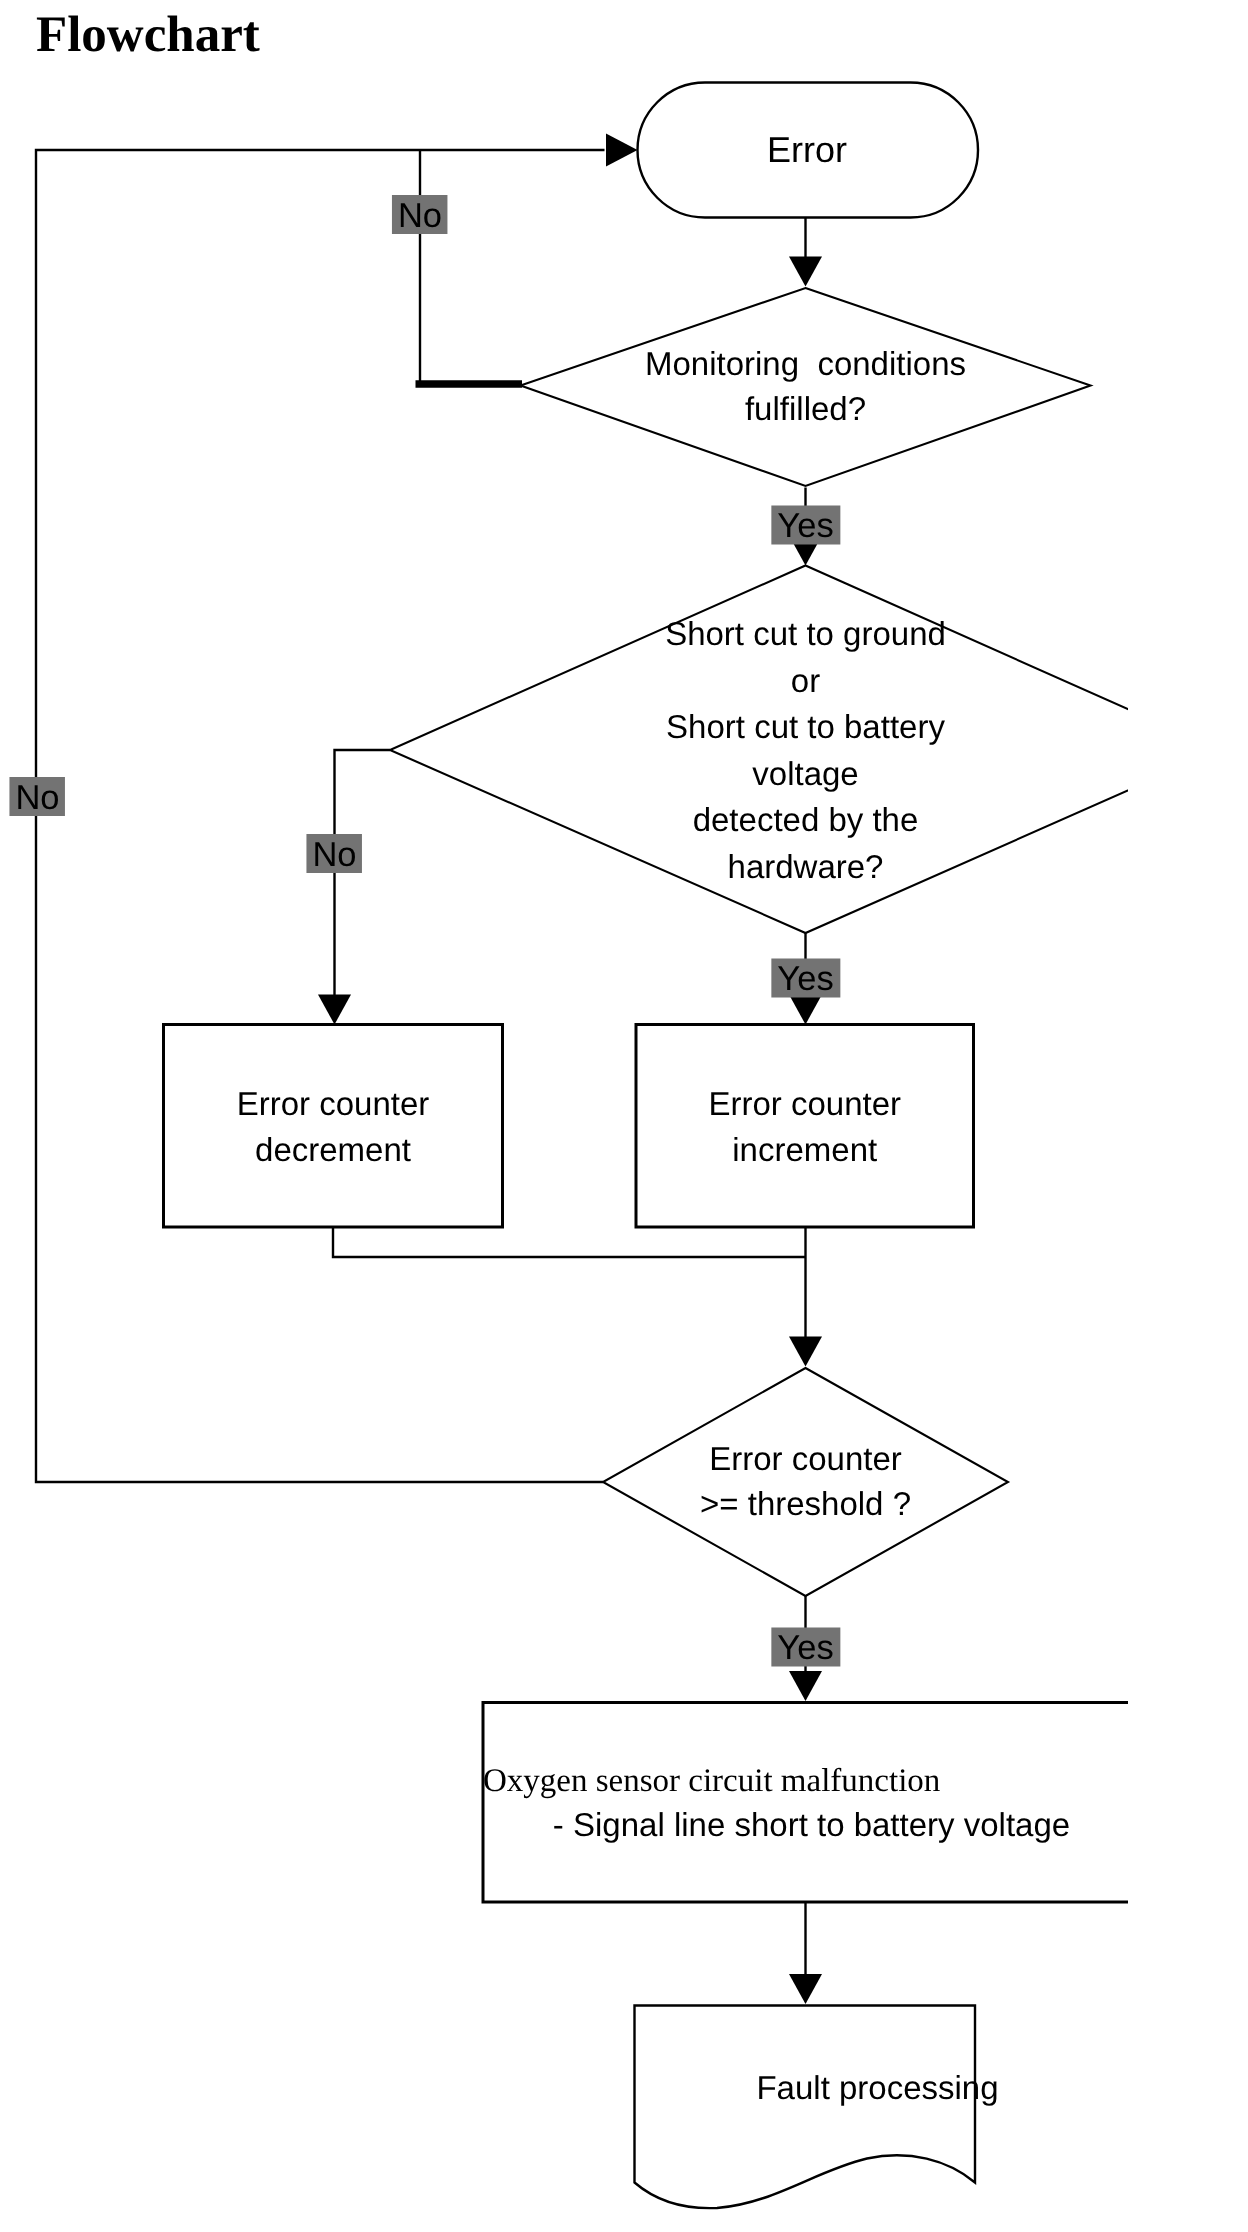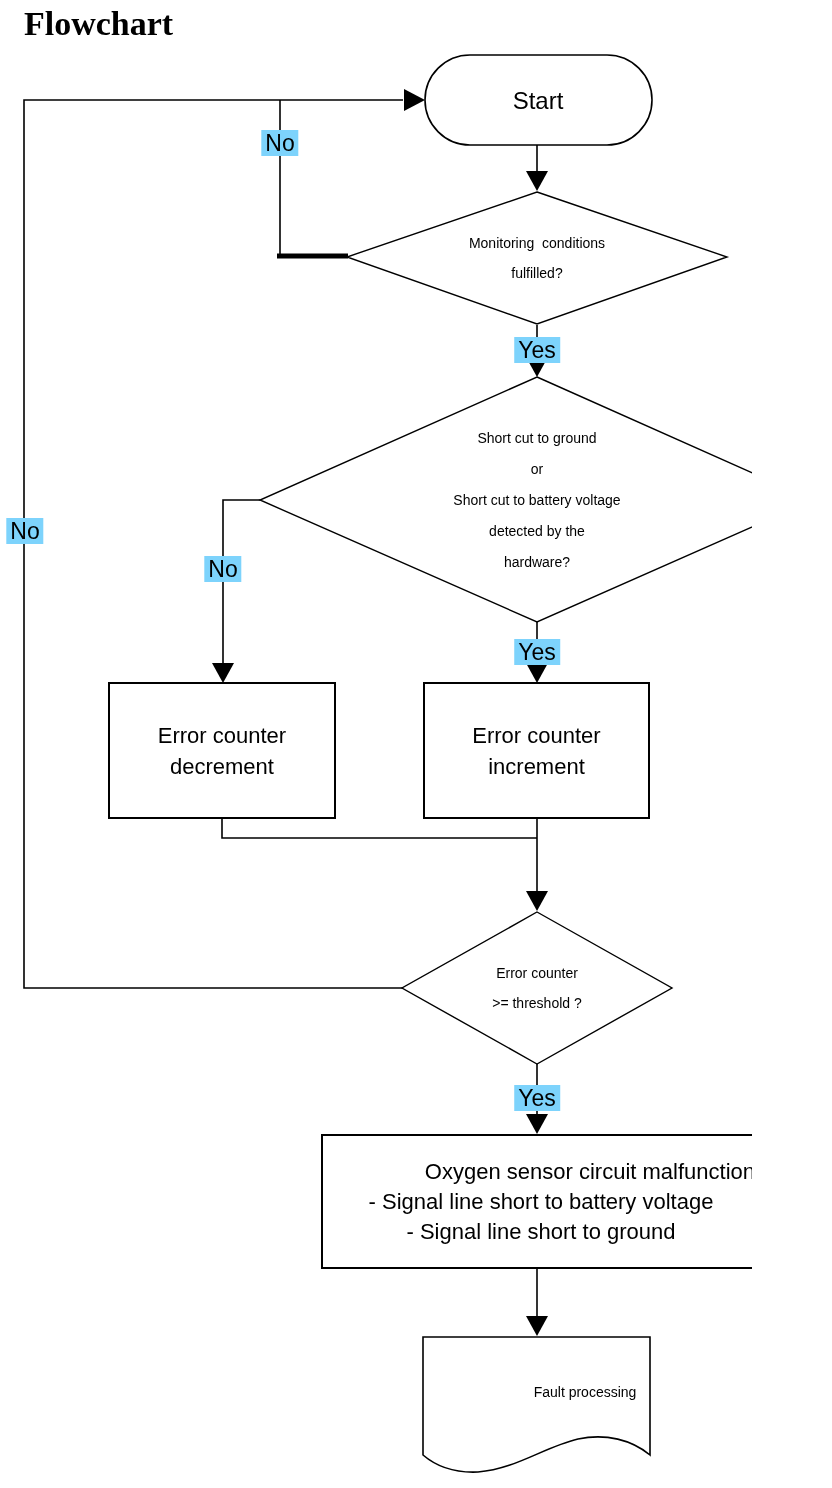--- a/index.html
+++ b/index.html
@@ -19,35 +19,35 @@
   svg.layer {
     position: absolute;
     left: 0;
     top: 0;
   }
   .label {
     position: absolute;
     transform: translate(-50%, -50%);
     white-space: pre-wrap;
     text-align: center;
-    font-size: 14px;
+    font-size: 22px;
     line-height: 30px;
     color: #000000;
   }
   .title {
     position: absolute;
     transform: none;
     white-space: nowrap;
     font-family: "Liberation Serif", "DejaVu Serif", serif;
     font-weight: bold;
     font-size: 34px;
     line-height: 36px;
   }
   .edge-label {
-    background: #7dd3fc;
+    background: #737373;
     padding: 0 4px;
     font-size: 23px;
     line-height: 26px;
     z-index: 3;
   }
   .node-box {
     position: absolute;
     display: flex;
     flex-direction: column;
     justify-content: center;
@@ -63,21 +63,21 @@
     left: 322px;
     top: 1135px;
     width: 433px;
     height: 133px;
     display: flex;
     flex-direction: column;
     justify-content: center;
     font-size: 22px;
     line-height: 30px;
   }
-  .malfunction-content .center-line { text-align: right; }
+  .malfunction-content .center-line { text-align: left; font-family: Liberation Serif, serif; }
   .malfunction-content .left-line { text-align: center; padding-left: 5px; }
 </style>
 </head>
 <body>
 
 <div class="canvas">
 
   <svg class="layer" width="832" height="1488" viewBox="0 0 832 1488">
 
     <g stroke="#000000" stroke-width="1.6" fill="none">
@@ -115,21 +115,21 @@
       <rect x="322" y="1135" width="433" height="133" stroke-width="2"></rect>
       <path d="M 423 1337 L 650 1337 L 650 1455
                C 632 1440 606 1433 578 1439
                C 544 1447 516 1469 478 1472
                C 456 1473 437 1467 423 1455 Z" stroke-width="1.6"></path>
     </g>
   </svg>
 
   <div class="title" style="left:24px; top:6px;">Flowchart</div>
 
-  <div class="label" style="left:538px; top:101px; font-size:24px;">Start</div>
+  <div class="label" style="left:538px; top:101px; font-size:24px;">Error</div>
 
   <div class="label" style="left:537px; top:258px;">Monitoring  conditions
 fulfilled?</div>
 
   <div class="label edge-label" style="left:280px; top:143px;">No</div>
 
   <div class="label edge-label" style="left:537px; top:350px;">Yes</div>
 
   <div class="label d2-label" style="left:537px; top:500px;">Short cut to ground
 or
@@ -150,18 +150,17 @@
   <div class="label" style="left:537px; top:988px;">Error counter
 &gt;= threshold ?</div>
 
   <div class="label edge-label" style="left:25px; top:531px;">No</div>
 
   <div class="label edge-label" style="left:537px; top:1098px;">Yes</div>
 
   <div class="malfunction-content">
     <div class="center-line">Oxygen sensor circuit malfunction</div>
     <div class="left-line">- Signal line short to battery voltage</div>
-    <div class="left-line">- Signal line short to ground</div>
   </div>
 
   <div class="label" style="left:537px; top:1392px;margin-left:48px;">Fault processing</div>
 
 </div>
 
 </body></html>

